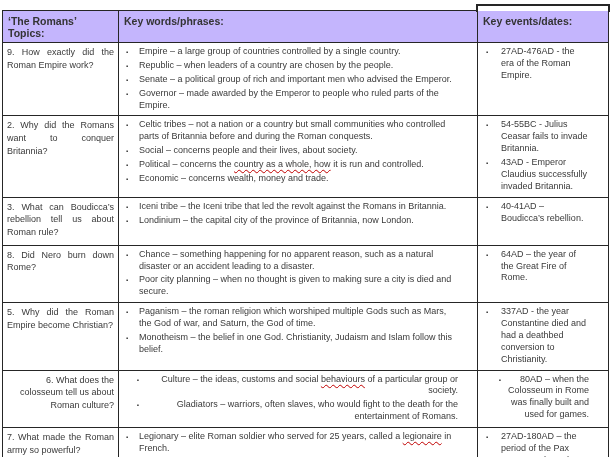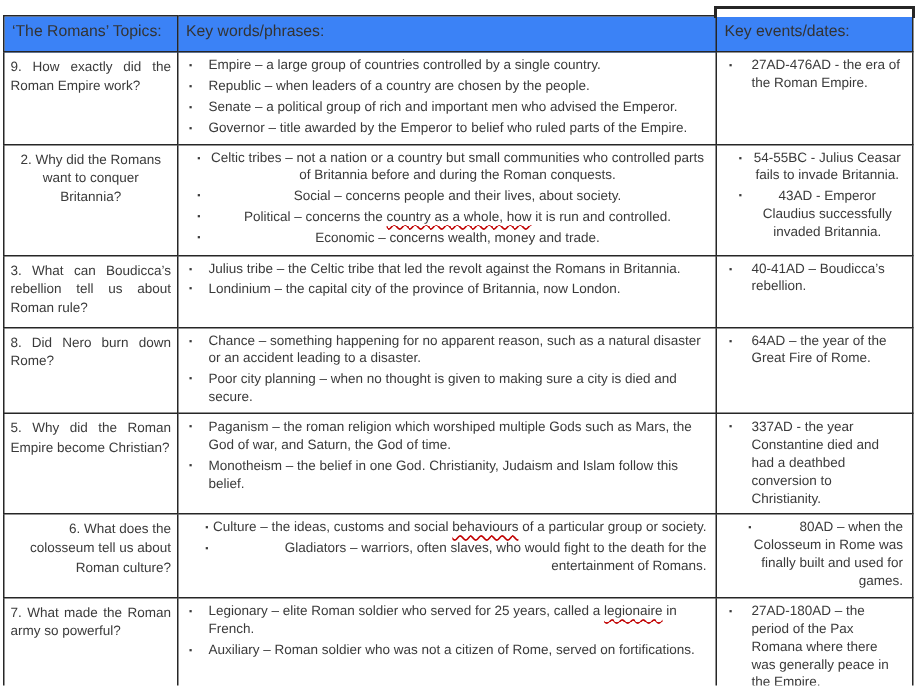--- a/index.html
+++ b/index.html
@@ -16,48 +16,48 @@
   }
   table.grid {
     border-collapse:collapse; table-layout:fixed;
     width:606px; margin-top:7px;
   }
   col.c-topic   { width:116px; }
   col.c-kw      { width:359px; }
   col.c-ev      { width:131px; }
   th, td { border:1.5px solid #262626; vertical-align:top; }
   th {
-    font-size:10.5px; font-weight:normal; text-align:left;
+    font-size:10.5px; font-weight:bold; text-align:left;
     color:#333; padding:4px 4px 3px 5px; height:16px;
-    background:#3b82f6;
+    background:#c4b5fd;
   }
   th.c3 { border-top:none; position:relative; }
   
   th.c3 .quirk {
     position:absolute; top:-7px; left:-2px; right:-2px; height:6px;
     border-top:2px solid #262626; border-left:2px solid #262626;
     border-right:2px solid #262626; pointer-events:none;
   }
   td.topic {
     font-size:9px; line-height:1.4; text-align:justify;
     padding:3px 4px 2px 4px; color:#3a3a3a;
   }
-  td.kw, td.ev { font-size:9px; line-height:1.32; padding:2px 3px 2px 4px; }
+  td.kw, td.ev { font-size:9px; line-height:1.32; padding:2px 16px 2px 4px; }
   .li { display:flex; margin:1px 0 2px 0; }
   .li .b { flex:none; width:13px; font-size:6px; padding-top:3px; padding-left:3px; color:#3a3a3a; }
   td.ev .li .b { width:15px; padding-left:4px; }
   .li .t { flex:1; padding-right:3px; }
   .sq {
     text-decoration-line:underline; text-decoration-style:wavy;
     text-decoration-color:#c00000; text-decoration-thickness:1px;
     text-underline-offset:2px;
   }
   
   tbody tr:nth-child(1) td { height:43px; }
-  tbody tr:nth-child(2) td { height:68px;text-align:center; }
+  tbody tr:nth-child(2) td { height:68px; }
   tbody tr:nth-child(3) td { height:42px;margin-top:16px; }
   tbody tr:nth-child(4) td { height:41px; }
   tbody tr:nth-child(5) td { height:54px; }
   tbody tr:nth-child(6) td { height:41px;text-align:right; }
   tbody tr:nth-child(7) td { height:41px; }
   tbody tr:nth-child(8) td { height:68px; border-bottom:2px solid #262626; }
 </style>
 </head>
 <body>
 
@@ -86,21 +86,21 @@
             <div class="li">
               <span class="b">▪</span>
               <span class="t">Republic – when leaders of a country are chosen by the people.</span>
             </div>
             <div class="li">
               <span class="b">▪</span>
               <span class="t">Senate – a political group of rich and important men who advised the Emperor.</span>
             </div>
             <div class="li">
               <span class="b">▪</span>
-              <span class="t">Governor – title awarded by the Emperor to belief who ruled parts of the Empire.</span>
+              <span class="t">Governor – made awarded by the Emperor to people who ruled parts of the Empire.</span>
             </div>
           </td>
           <td class="ev">
             <div class="li">
               <span class="b">▪</span>
               <span class="t">27AD-476AD - the era of the Roman Empire.</span>
             </div>
           </td>
         </tr>
         <tr>
@@ -132,21 +132,21 @@
               <span class="b">▪</span>
               <span class="t">43AD - Emperor Claudius successfully invaded Britannia.</span>
             </div>
           </td>
         </tr>
         <tr>
           <td class="topic">3. What can Boudicca’s rebellion tell us about Roman rule?</td>
           <td class="kw">
             <div class="li">
               <span class="b">▪</span>
-              <span class="t">Julius tribe – the Celtic tribe that led the revolt against the Romans in Britannia.</span>
+              <span class="t">Iceni tribe – the Iceni tribe that led the revolt against the Romans in Britannia.</span>
             </div>
             <div class="li">
               <span class="b">▪</span>
               <span class="t">Londinium – the capital city of the province of Britannia, now London.</span>
             </div>
           </td>
           <td class="ev">
             <div class="li">
               <span class="b">▪</span>
               <span class="t">40-41AD – Boudicca’s rebellion.</span>

